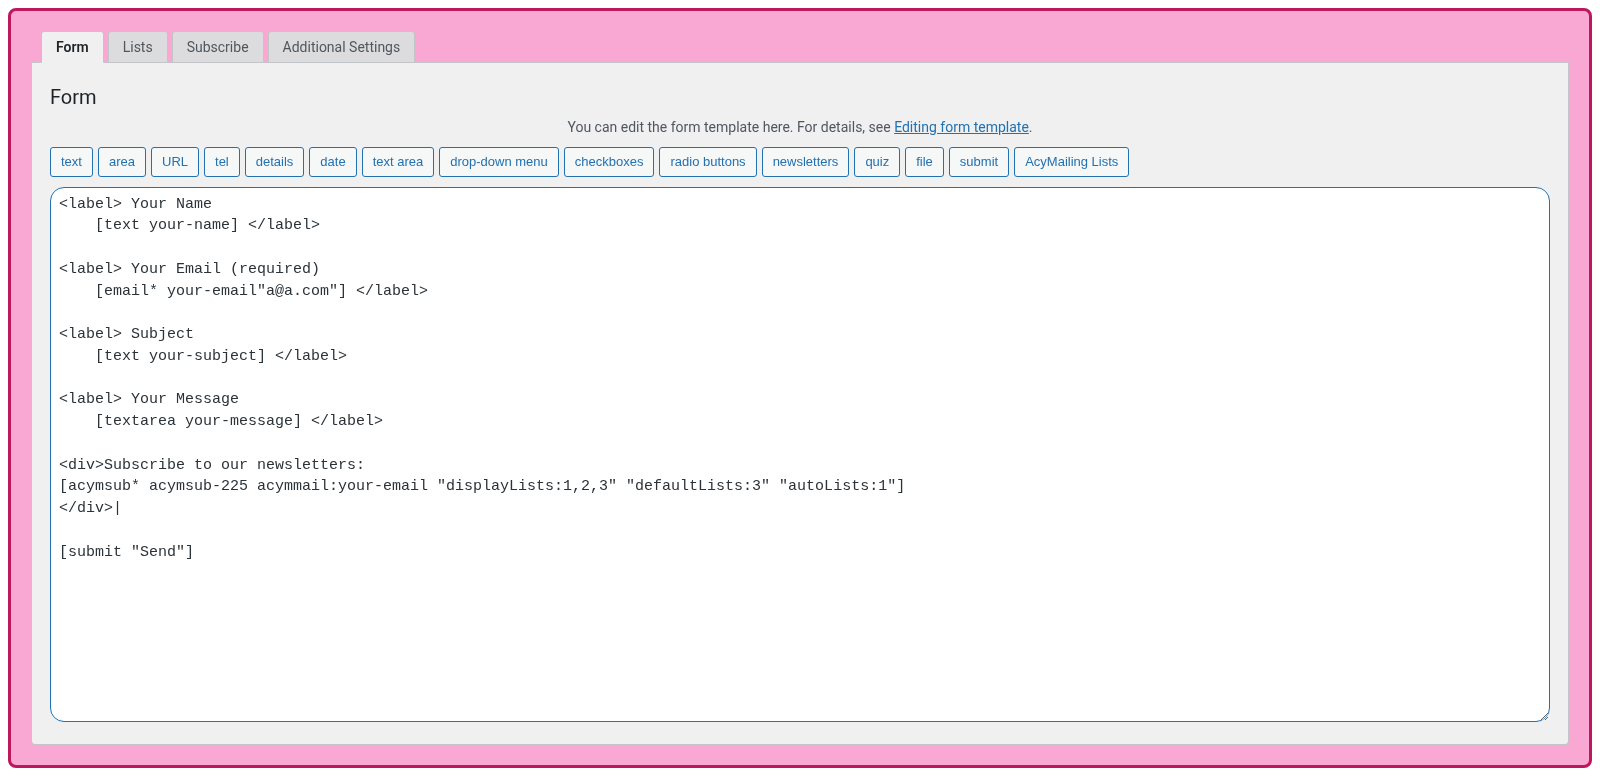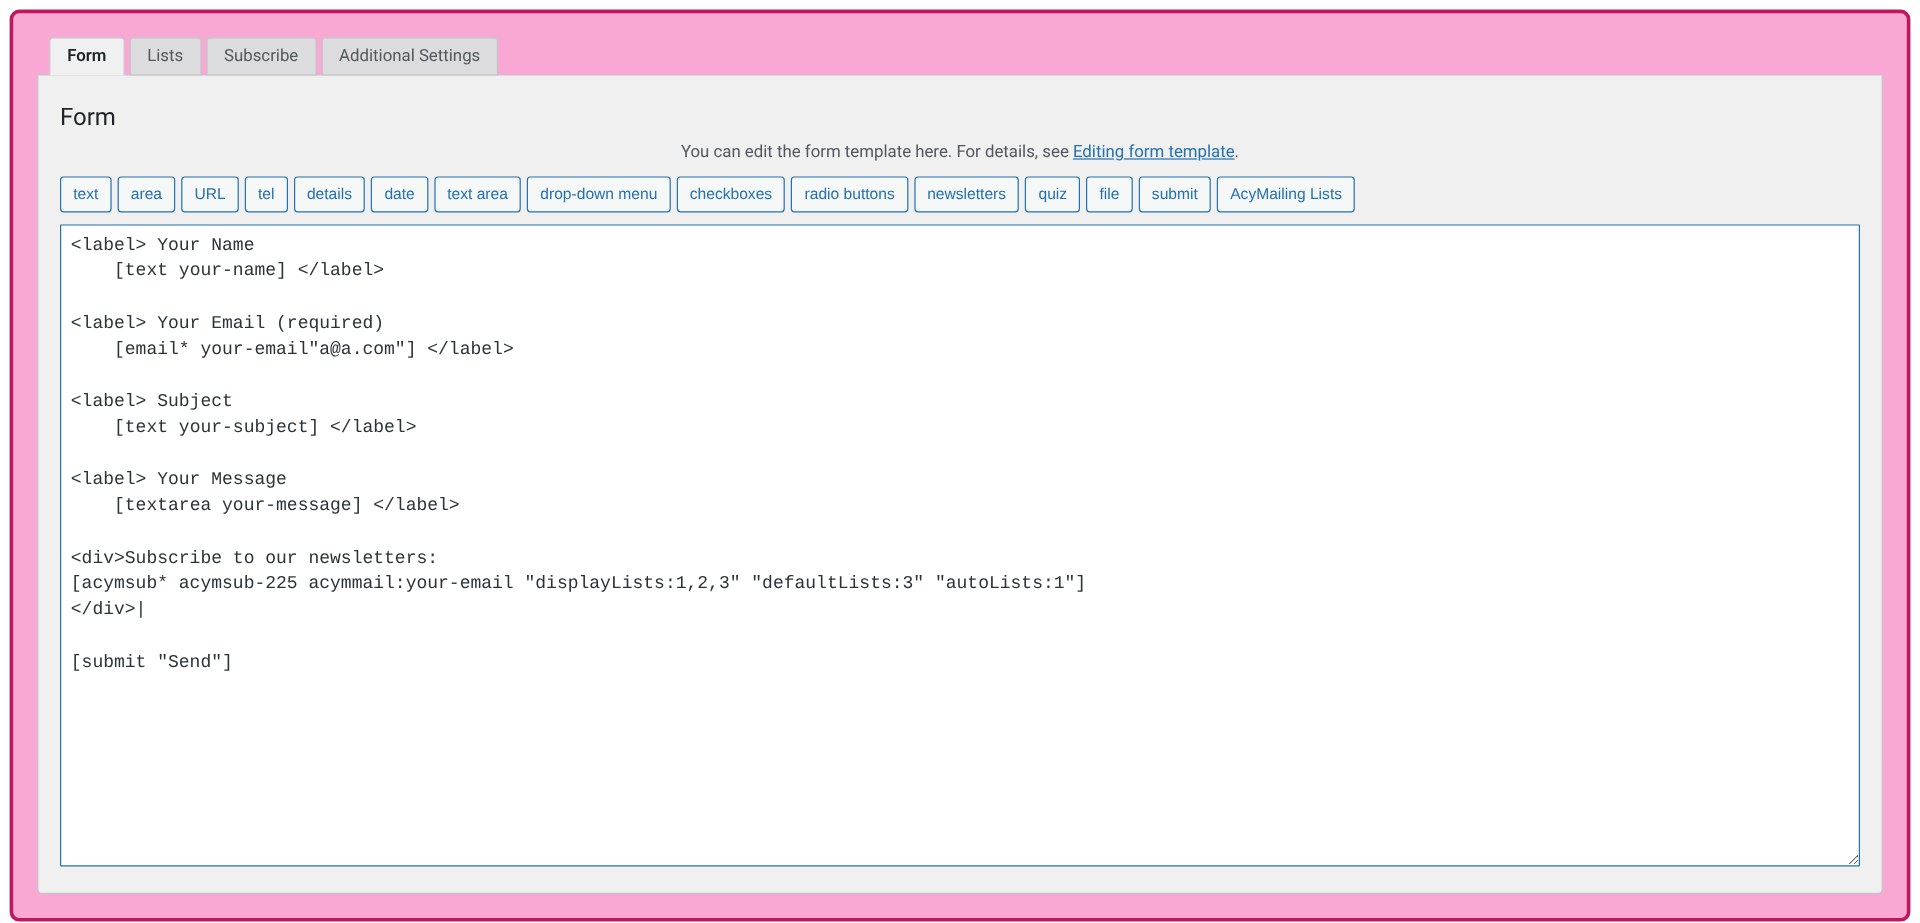--- a/index.html
+++ b/index.html
@@ -82,21 +82,21 @@
       line-height: 1.5;
     }
     .form-textarea {
       width: 100%;
       height: 535px;
       font-family: Menlo, Monaco, Consolas, "Courier New", monospace;
       font-size: 15px;
       line-height: 1.45;
       padding: 6px 8px;
       border: 1px solid #2271b1;
-      border-radius: 1px;
+      border-radius: 14px;
       background: #fff;
       color: #2c3338;
       resize: vertical;
       outline: none;
     }
   </style>
 </head>
 <body>
 
 <div class="outer-border">

